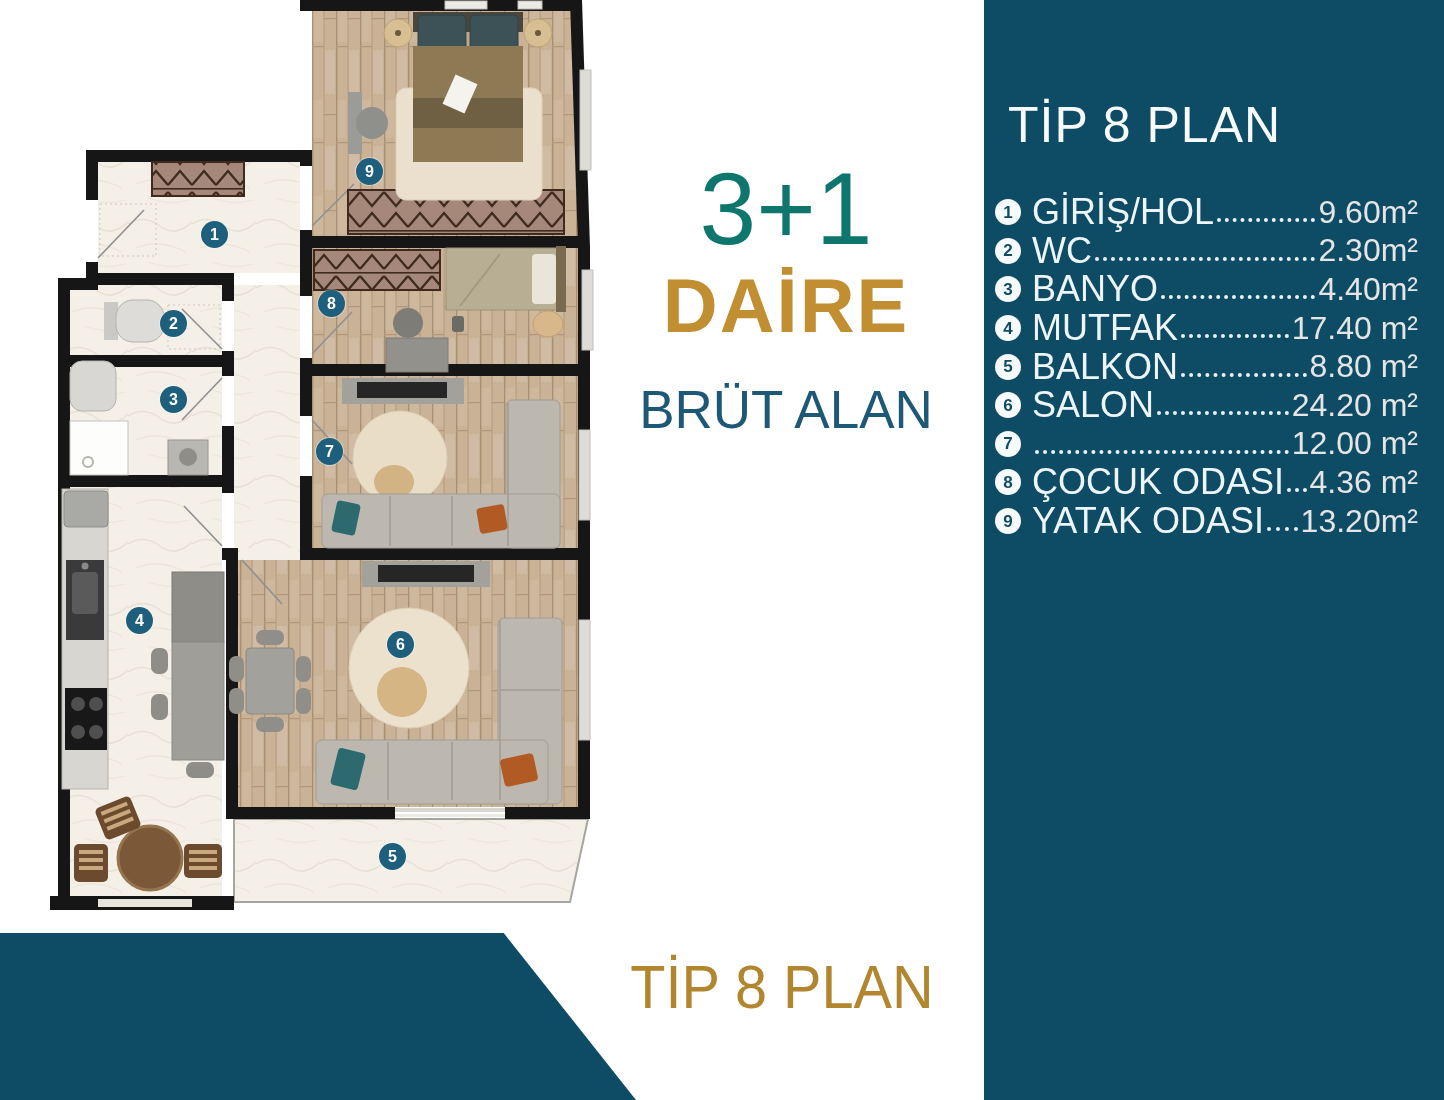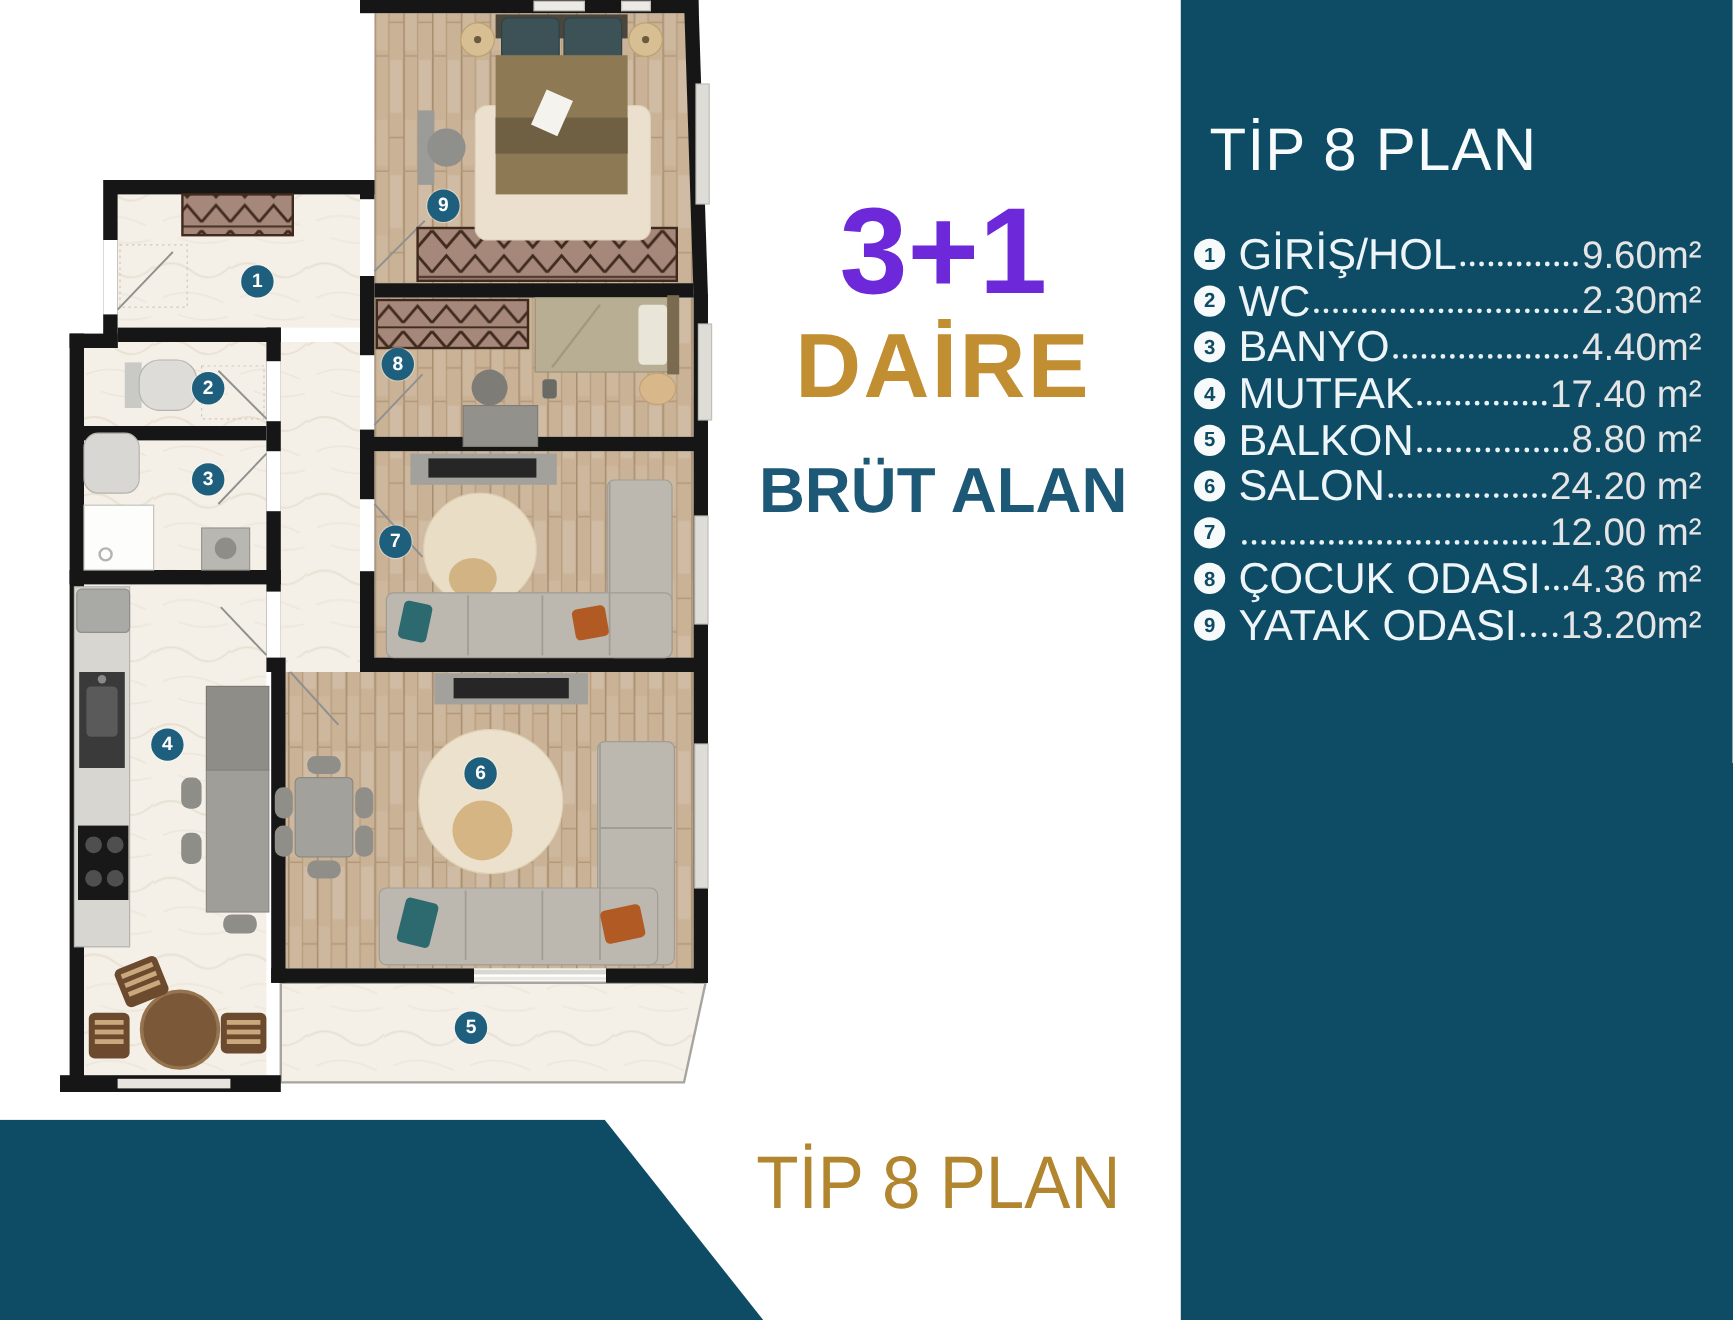--- a/index.html
+++ b/index.html
@@ -10,23 +10,23 @@
   .plan{position:absolute;left:0;top:0;width:660px;height:940px;}
   .pbadge{
     position:absolute;width:27px;height:27px;border-radius:50%;
     background:#1d5f7c;color:#ffffff;font-size:16px;font-weight:bold;
     display:flex;align-items:center;justify-content:center;line-height:1;
     box-shadow:0 0 0 1px rgba(255,255,255,.35);
   }
 
   
   .info-line{position:absolute;left:628px;width:316px;text-align:center;line-height:1;}
-  .info-type {top:158px;font-size:102px;font-weight:700;color:#6d28d9;}
+  .info-type {top:158px;font-size:102px;font-weight:400;color:#0f766e;}
   .info-unit {top:268px;font-size:76px;font-weight:600;color:#c28e32;letter-spacing:2px;}
-  .info-alabel{top:383px;font-size:53px;font-weight:700;color:#1d5877;}
+  .info-alabel{top:383px;font-size:53px;font-weight:400;color:#1d5877;}
   .info-aval {top:452px;font-size:55px;font-weight:500;color:#1d5877;}
 
   
   .sidebar{position:absolute;left:984px;top:0;width:460px;height:1100px;background:#0e4c65;}
   .sb-title{position:absolute;left:24px;top:96px;font-size:50px;font-weight:500;
     color:#f8fbfc;letter-spacing:1px;white-space:nowrap;}
   .legend{position:absolute;left:11px;top:193px;right:26px;}
   .lrow{display:flex;align-items:center;height:38.6px;}
   .lbadge{flex:0 0 auto;width:26px;height:26px;border-radius:50%;background:#f6fafb;
     color:#0e4c65;font-size:17px;font-weight:bold;display:flex;align-items:center;

